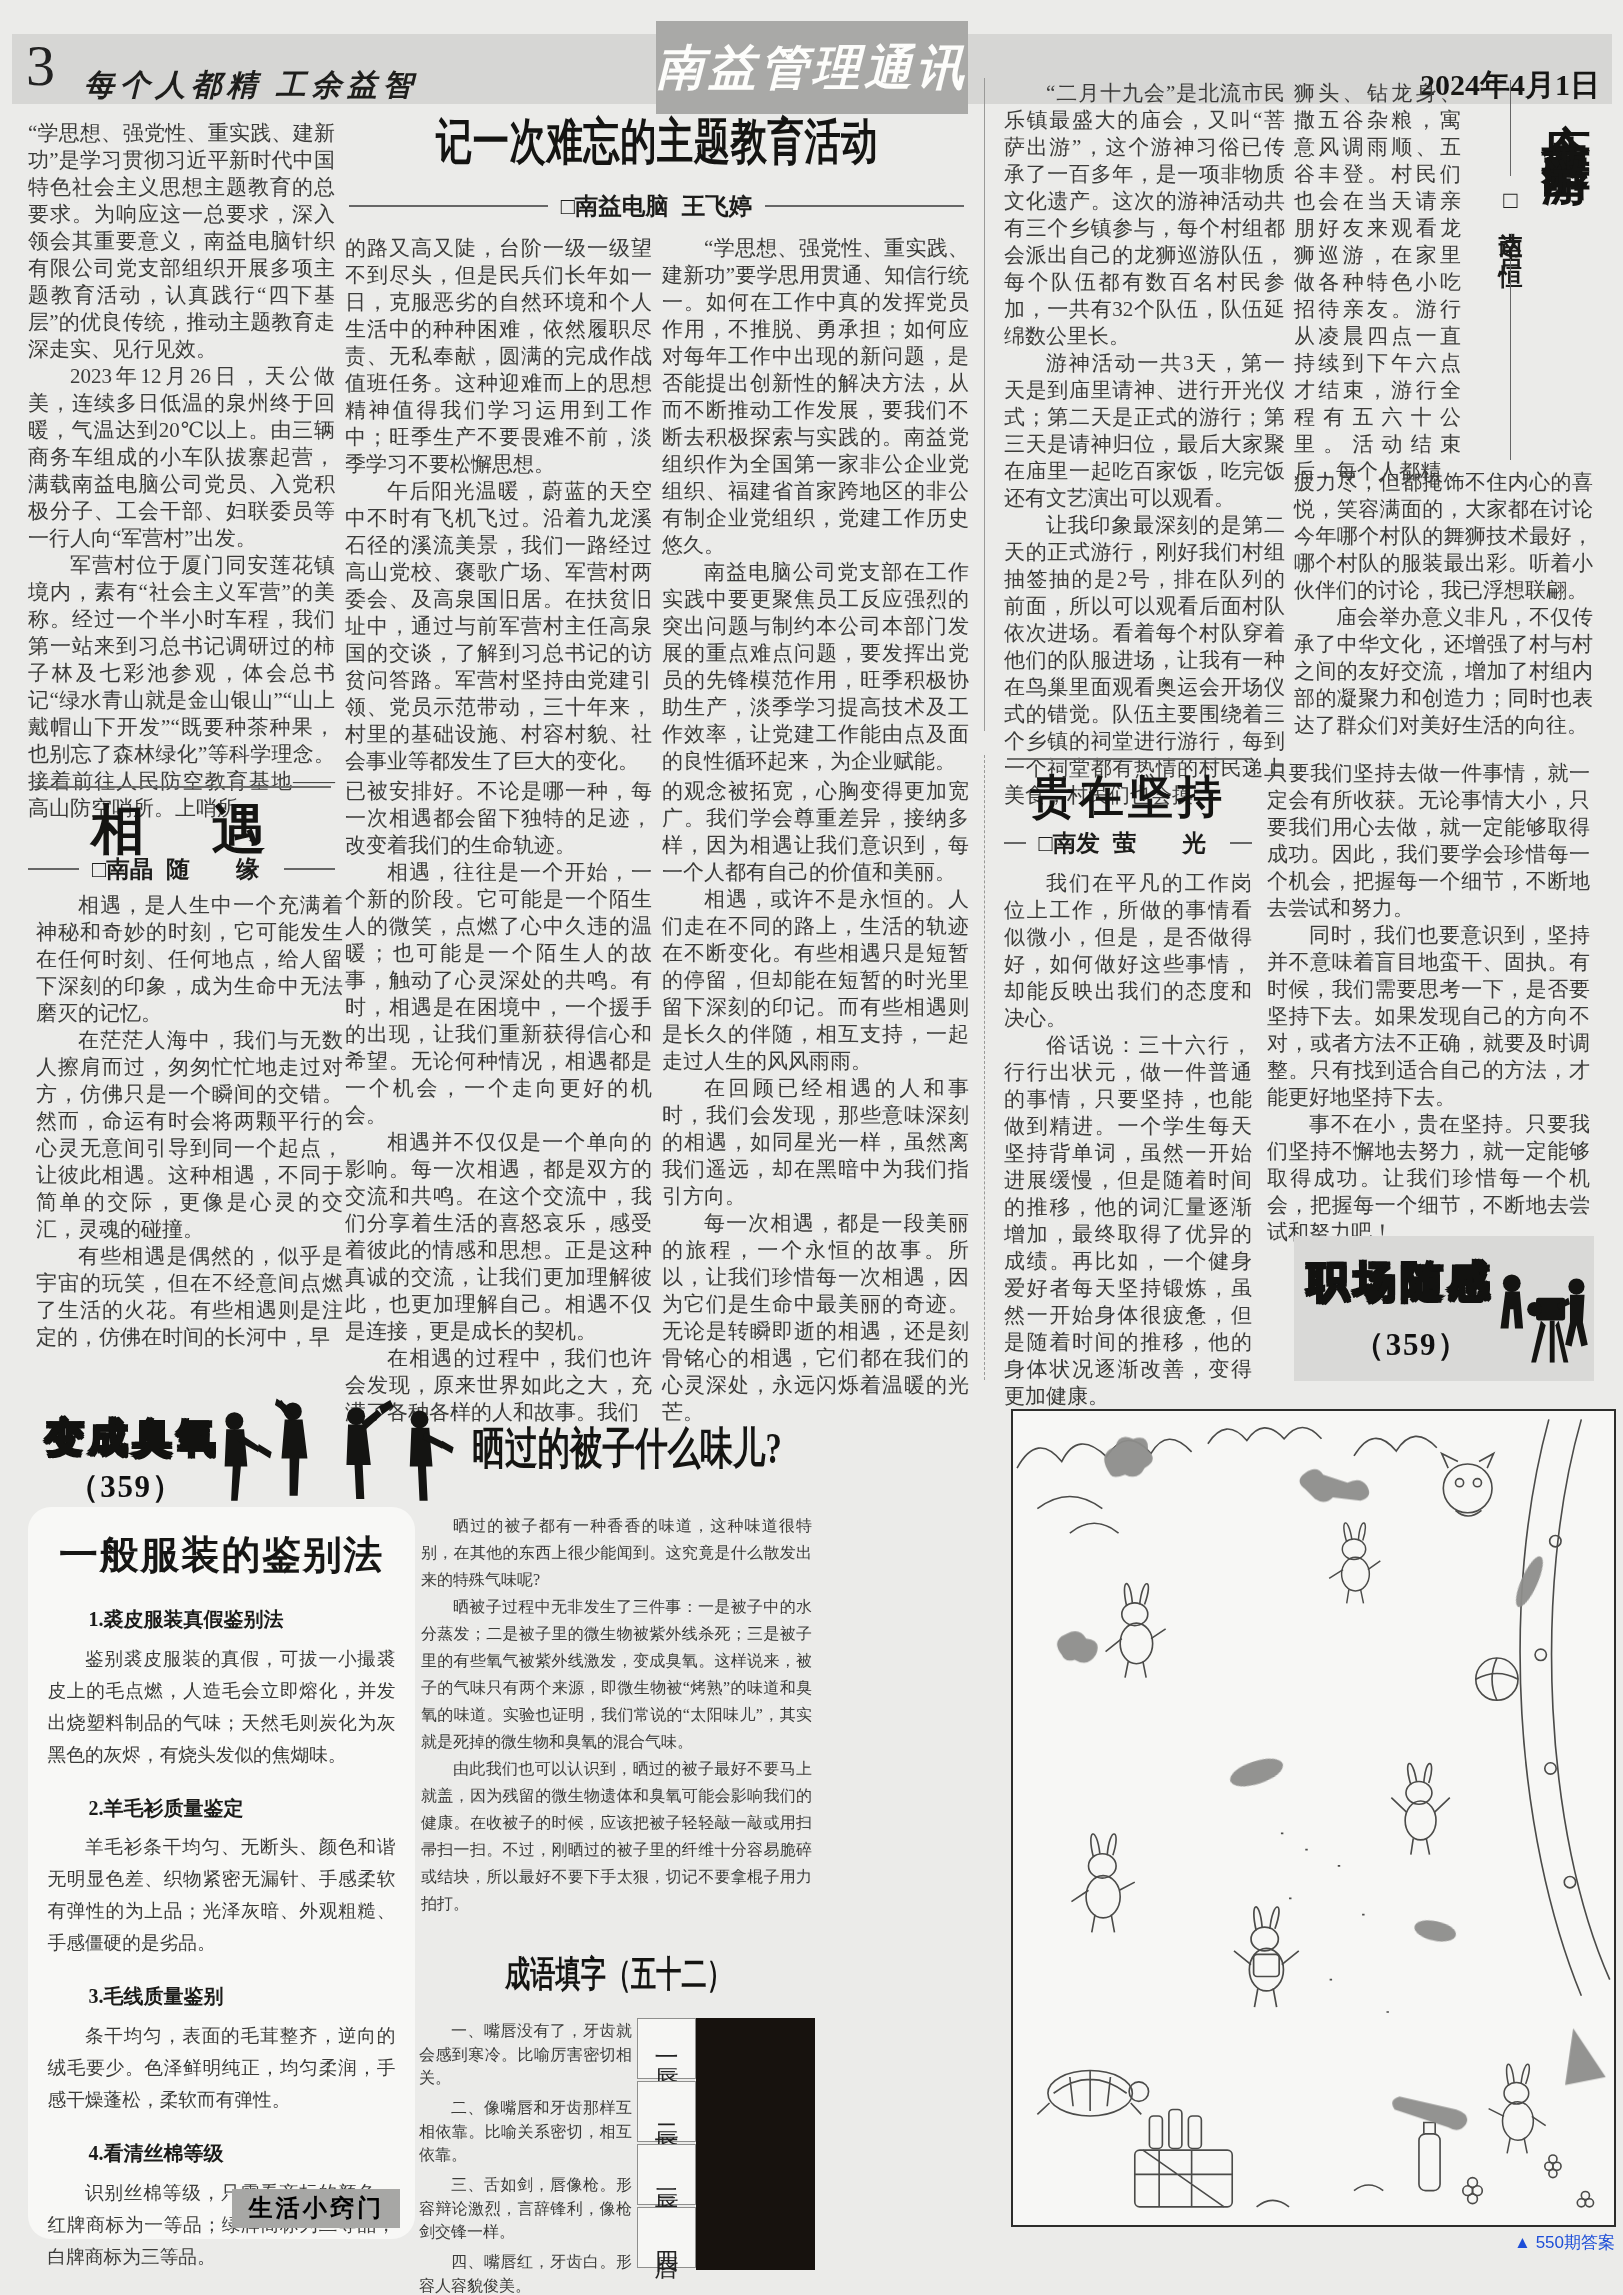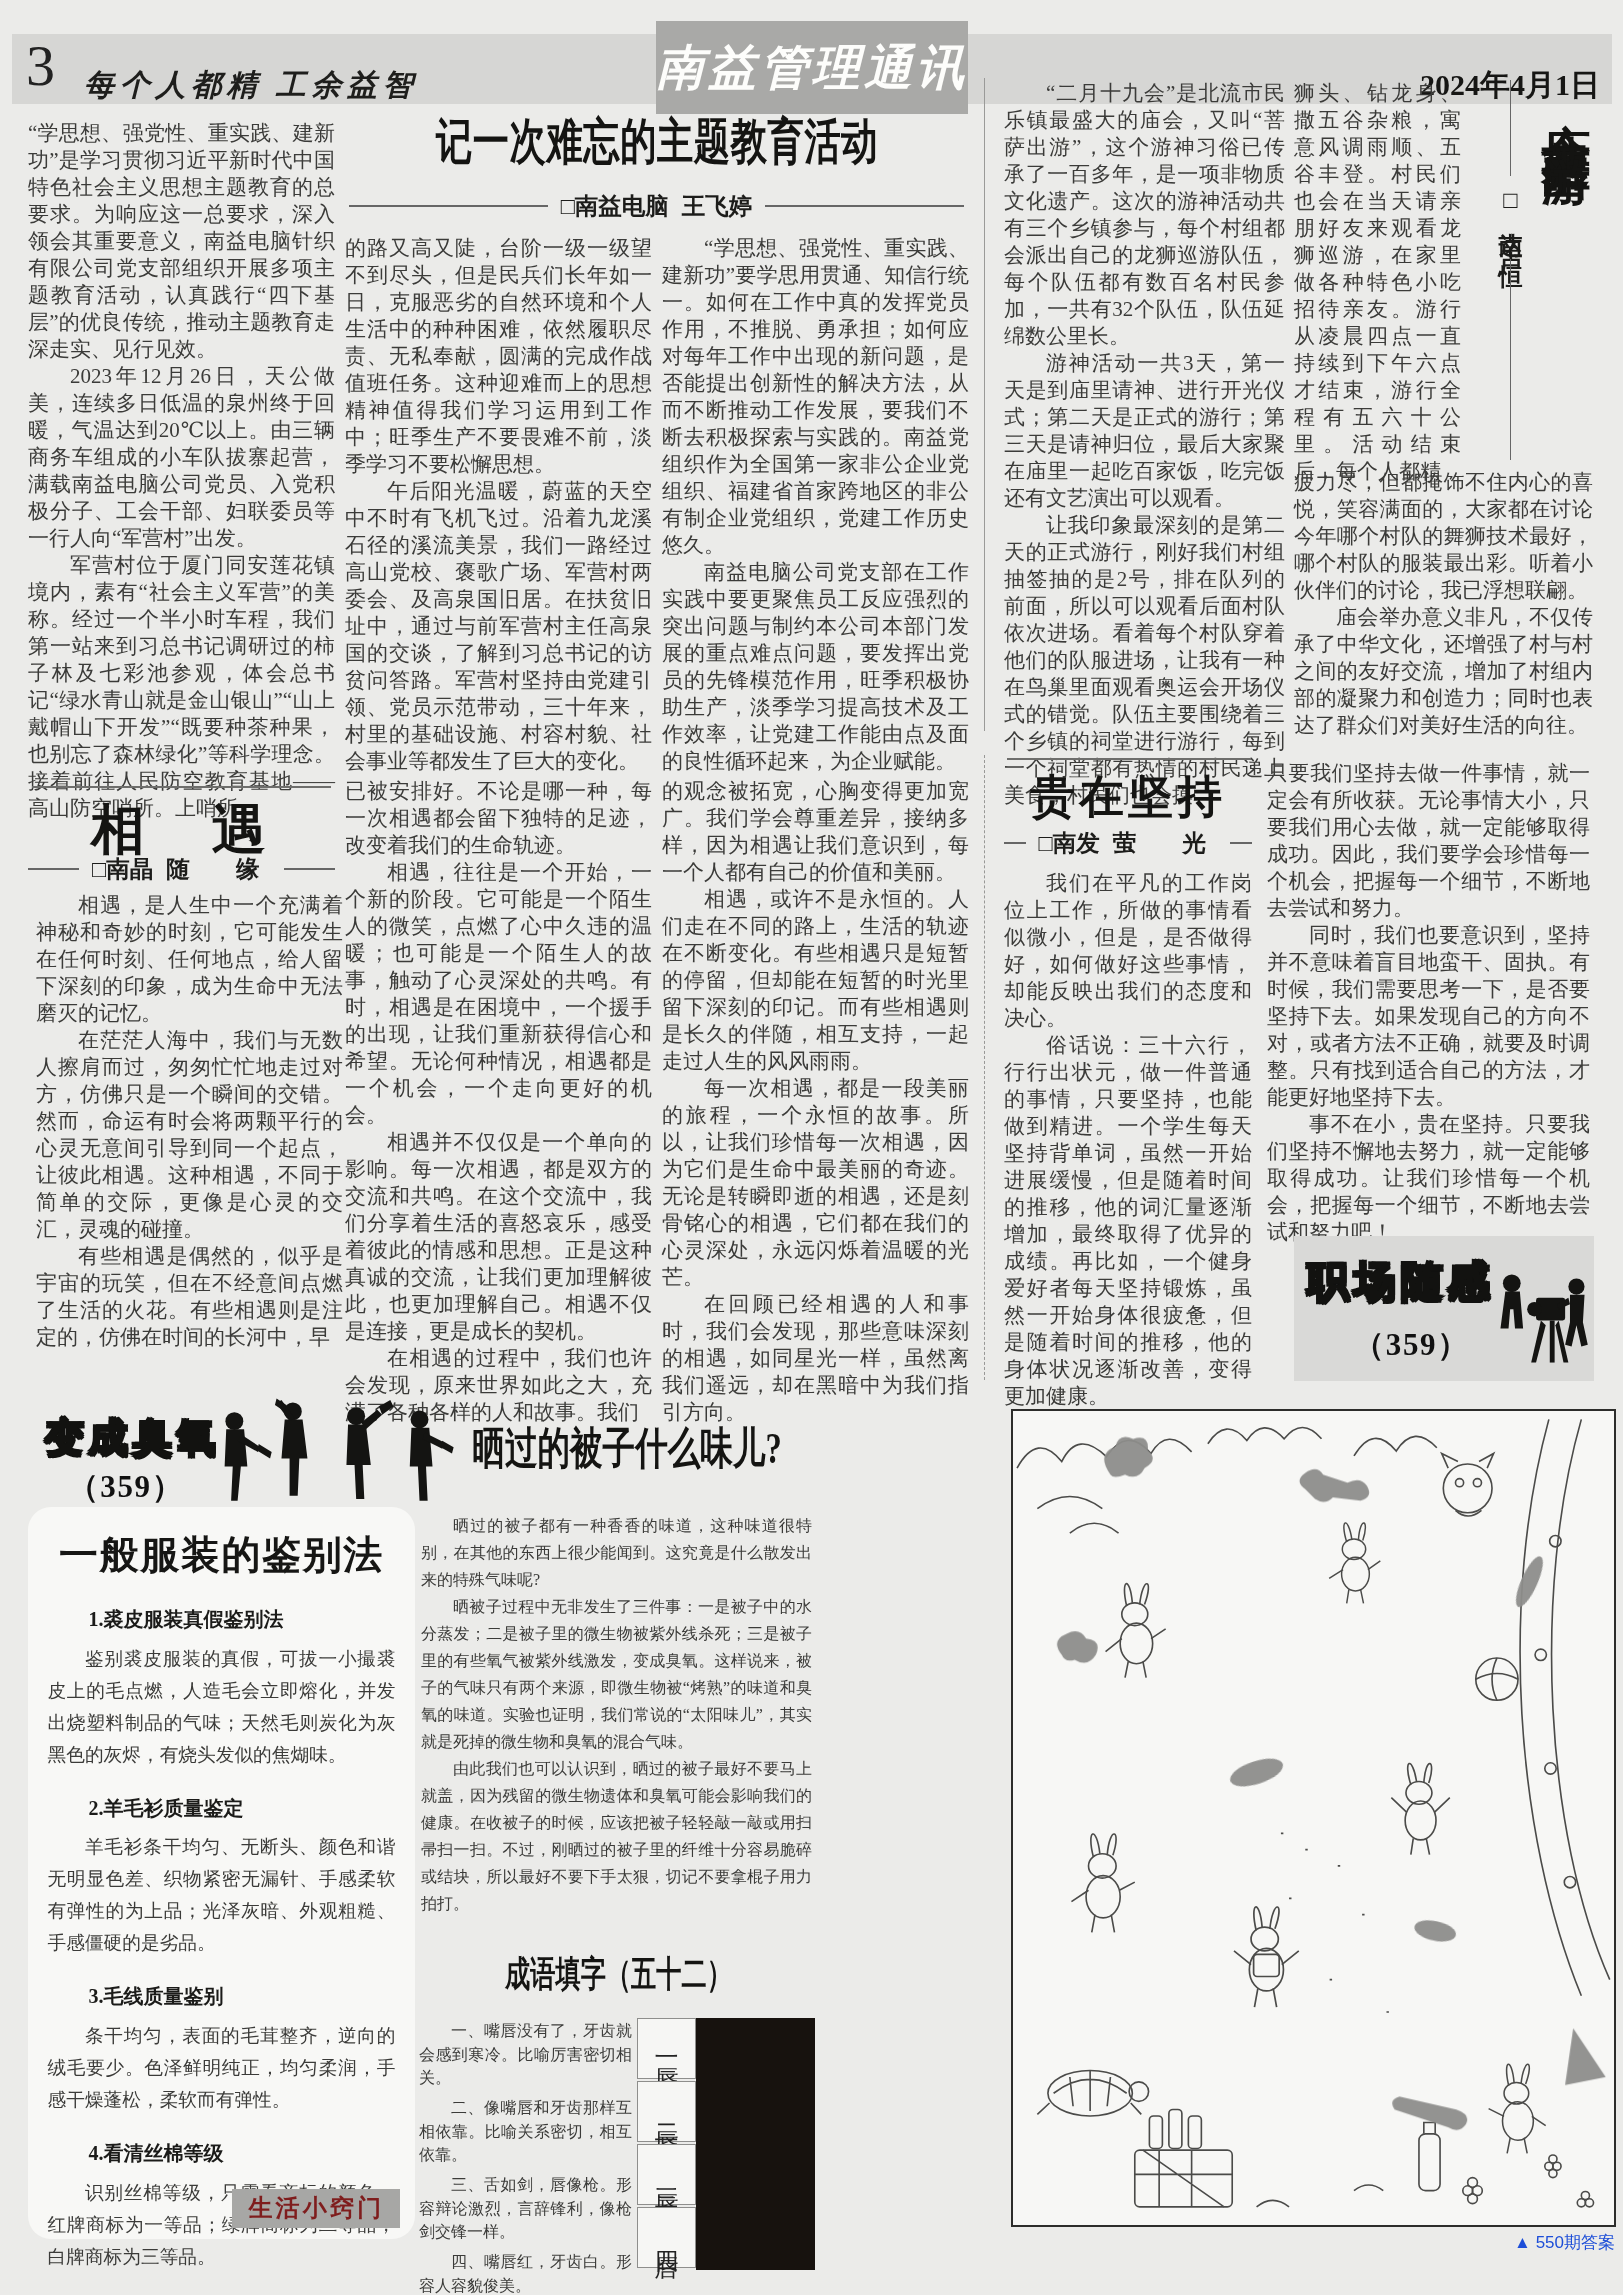--- a/index.html
+++ b/index.html
@@ -46,21 +46,21 @@
   
   .bubble{font-family:"Liberation Sans","DejaVu Sans",sans-serif;font-weight:bold;color:#ffffff;
           -webkit-text-stroke:2.4px #121210;letter-spacing:4.9px;
           text-shadow:1.6px 1.6px 0 #121210,-1.6px 1.6px 0 #121210,1.6px -1.6px 0 #121210,-1.6px -1.6px 0 #121210;}
   .issue{font-size:31px;font-weight:bold;color:#111;text-align:center;letter-spacing:1.6px;}
   .badgebox{background:#d9d9d7;}
   
   .clothbox{background:#f8f8f6;border-radius:23px;padding:16px 19.5px 14.6px 19.5px;box-sizing:border-box;}
   .clothbox h3{margin:24px 0 9.7px 41px;font-size:20px;font-weight:bold;color:#1b1b19;}
   .clothbox p{margin:0;font-size:18.7px;line-height:32px;text-align:justify;text-indent:2em;color:#3b3b39;}
-  .tagbox{background:#a7a7a5;color:#7f1d1d;font-family:"Liberation Sans",sans-serif;
+  .tagbox{background:#a7a7a5;color:#000000;font-family:"Liberation Sans",sans-serif;
           font-weight:bold;font-size:24px;padding:3.2px 16px;letter-spacing:3.2px;text-align:right;}
   
   .grow{display:flex;}
   .gcell{width:57px;height:59px;border:1.6px solid #8e8e8c;background:#f6f6f4;
          display:flex;align-items:center;justify-content:center;}
   .gcell span{font-size:24px;letter-spacing:4.9px;color:#222;}
   .gblack{width:119px;height:63px;background:#17120e;}
   
   .cartoon{background:#f7f7f5;border:2.4px solid #2c2c2a;box-sizing:border-box;}
   .ansnote{font-family:"Liberation Sans",sans-serif;font-size:17px;font-weight:normal;
@@ -187,22 +187,22 @@
   </div>
   <div class="abs col" style="left:345px;top:778px;width:307px;">
     <p>已被安排好。不论是哪一种，每一次相遇都会留下独特的足迹，改变着我们的生命轨迹。</p>
     <p class="ind">相遇，往往是一个开始，一个新的阶段。它可能是一个陌生人的微笑，点燃了心中久违的温暖；也可能是一个陌生人的故事，触动了心灵深处的共鸣。有时，相遇是在困境中，一个援手的出现，让我们重新获得信心和希望。无论何种情况，相遇都是一个机会，一个走向更好的机会。</p>
     <p class="ind">相遇并不仅仅是一个单向的影响。每一次相遇，都是双方的交流和共鸣。在这个交流中，我们分享着生活的喜怒哀乐，感受着彼此的情感和思想。正是这种真诚的交流，让我们更加理解彼此，也更加理解自己。相遇不仅是连接，更是成长的契机。</p>
     <p class="ind">在相遇的过程中，我们也许会发现，原来世界如此之大，充满了各种各样的人和故事。我们</p>
   </div>
   <div class="abs col" style="left:662px;top:778px;width:307px;">
     <p>的观念被拓宽，心胸变得更加宽广。我们学会尊重差异，接纳多样，因为相遇让我们意识到，每一个人都有自己的价值和美丽。</p>
     <p class="ind">相遇，或许不是永恒的。人们走在不同的路上，生活的轨迹在不断变化。有些相遇只是短暂的停留，但却能在短暂的时光里留下深刻的印记。而有些相遇则是长久的伴随，相互支持，一起走过人生的风风雨雨。</p>
+    <p class="ind">在回顾已经相遇的人和事时，我们会发现，那些意味深刻的相遇，如同星光一样，虽然离我们遥远，却在黑暗中为我们指引方向。</p>
     <p class="ind">每一次相遇，都是一段美丽的旅程，一个永恒的故事。所以，让我们珍惜每一次相遇，因为它们是生命中最美丽的奇迹。无论是转瞬即逝的相遇，还是刻骨铭心的相遇，它们都在我们的心灵深处，永远闪烁着温暖的光芒。</p>
-    <p class="ind">在回顾已经相遇的人和事时，我们会发现，那些意味深刻的相遇，如同星光一样，虽然离我们遥远，却在黑暗中为我们指引方向。</p>
   </div>
 
   <div class="abs bubble" style="left:45px;top:1411px;font-size:39px;">变成臭氧</div>
   <div class="abs issue" style="left:49px;top:1466px;width:154px;">（359）</div>
   <svg class="abs" style="left:197px;top:1395px;" width="268" height="114" viewBox="0 0 330 140">
     <g fill="#141412">
       <g transform="translate(20,10)">
         <circle cx="26" cy="22" r="11"></circle>
         <path d="M16,32 L38,32 L42,78 L34,78 L30,120 L22,120 L24,78 L14,78 Z"></path>
         <path d="M34,38 L58,54 L55,60 L30,46 Z"></path>

